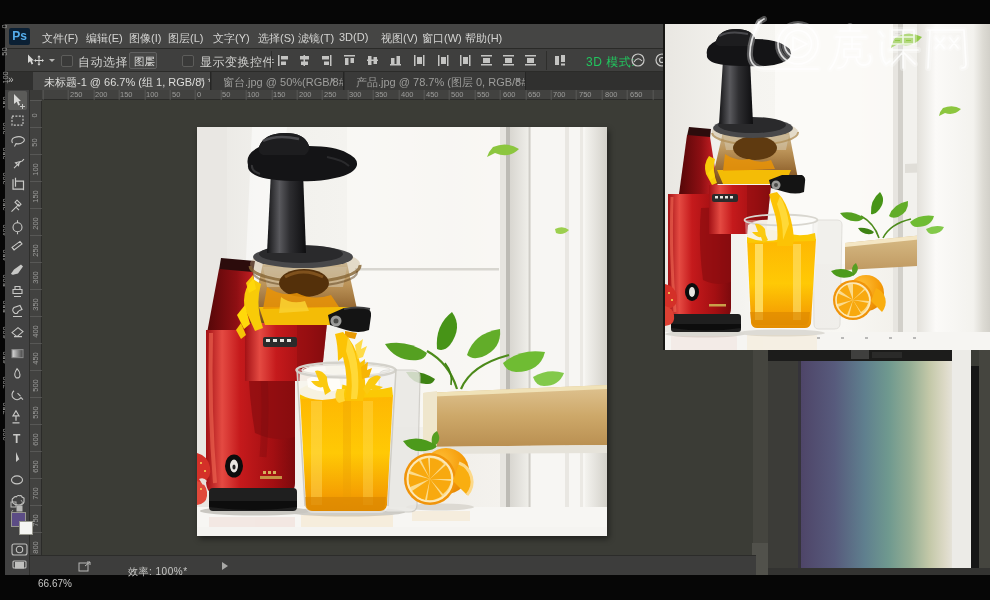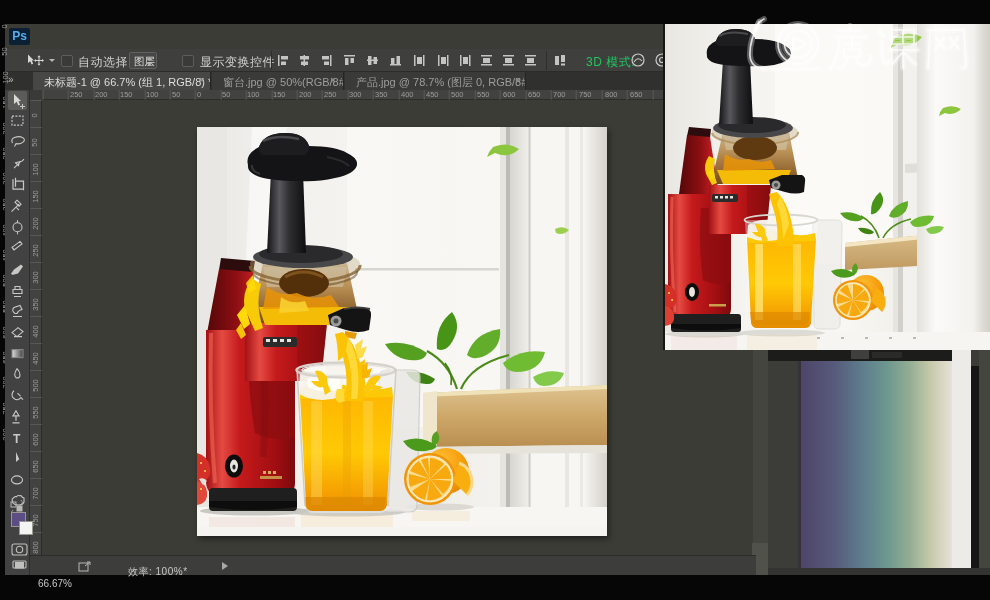--- a/index.html
+++ b/index.html
@@ -33,20 +33,33 @@
 <div class="abs" style="left:768px;top:348px;width:186px;height:13px;background:#1c1c1b"></div>
 <div class="abs" style="left:851px;top:350px;width:18px;height:9px;background:#3f3f3e"></div>
 <div class="abs" style="left:872px;top:352px;width:30px;height:6px;background:#2a2a29"></div>
 <div class="abs" style="left:768px;top:361px;width:30px;height:207px;background:#3c3c38"></div>
 <div class="abs" style="left:798px;top:361px;width:154px;height:207px;border-left:3px solid #35333a;background:linear-gradient(90deg,#4e4568 0%,#575a7c 22%,#5f7f8e 42%,#6f998f 58%,#93ad94 72%,#c3c8a8 85%,#dcd9c6 95%,#e5e2d8 100%)"></div>
 <div class="abs" style="left:952px;top:349px;width:19px;height:219px;background:#ecebe7"></div>
 <div class="abs" style="left:971px;top:366px;width:8px;height:202px;background:#161616"></div>
 <div class="abs" style="left:979px;top:350px;width:11px;height:225px;background:#45453f"></div>
 <div class="abs" style="left:768px;top:568px;width:222px;height:7px;background:#333331"></div>
 
+<div id="menubar">
+<span class="mi" style="left:37px">文件(F)</span>
+<span class="mi" style="left:81px">编辑(E)</span>
+<span class="mi" style="left:124px">图像(I)</span>
+<span class="mi" style="left:163px">图层(L)</span>
+<span class="mi" style="left:208px">文字(Y)</span>
+<span class="mi" style="left:253px">选择(S)</span>
+<span class="mi" style="left:293px">滤镜(T)</span>
+<span class="mi" style="left:334px">3D(D)</span>
+<span class="mi" style="left:376px">视图(V)</span>
+<span class="mi" style="left:417px">窗口(W)</span>
+<span class="mi" style="left:460px">帮助(H)</span>
+</div>
 <div id="pslogo">Ps</div>
 <div id="optbar">
 <svg class="abs" style="left:20px;top:5px" width="20" height="13" viewBox="0 0 20 13">
 <path d="M3 0.5 L3 9 L5.2 7.2 L6.6 10.5 L8.2 9.7 L6.8 6.6 L9 6.4 Z" fill="#d8d8d6"></path>
 <g stroke="#d8d8d6" stroke-width="1">
           <path d="M14 3 v7 M10.5 6.5 h7"></path>
         </g>
 <path d="M14 1.2 l-1.6 2 h3.2z" fill="#d8d8d6"></path>
         <path d="M14 11.8 l-1.6-2 h3.2z" fill="#d8d8d6"></path>
         <path d="M9 6.5 l2-1.6 v3.2z" fill="#d8d8d6"></path>

